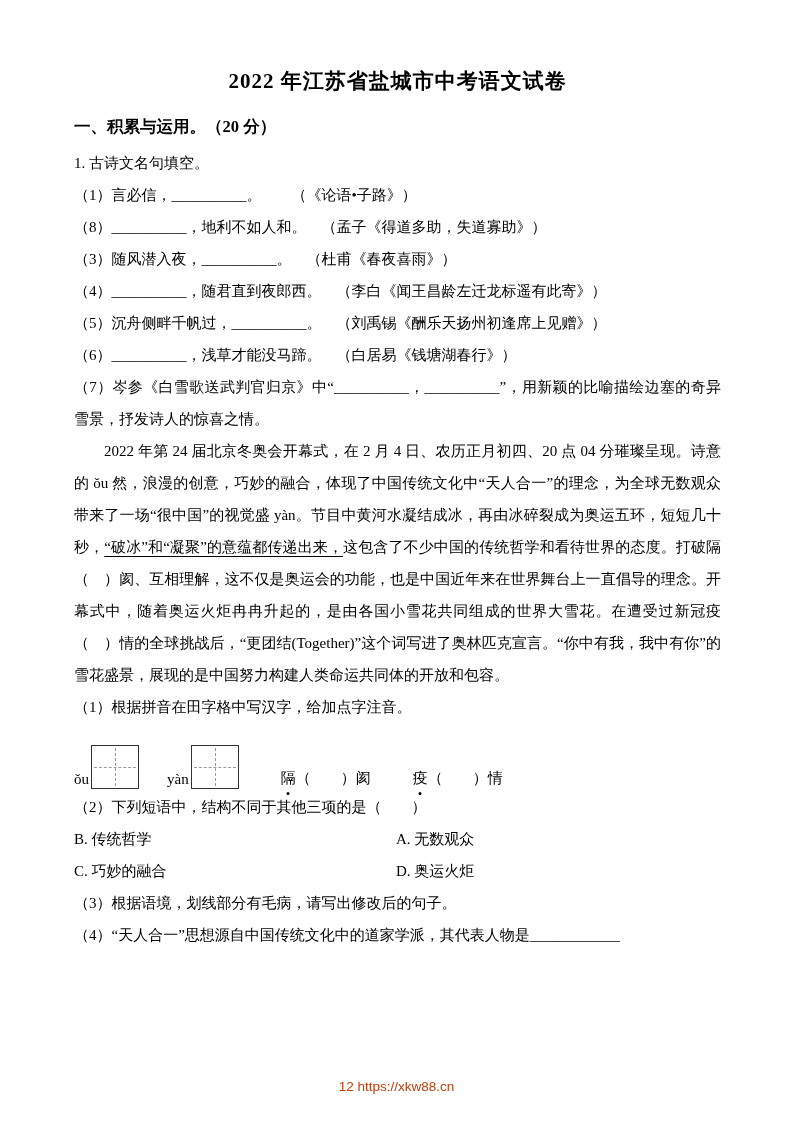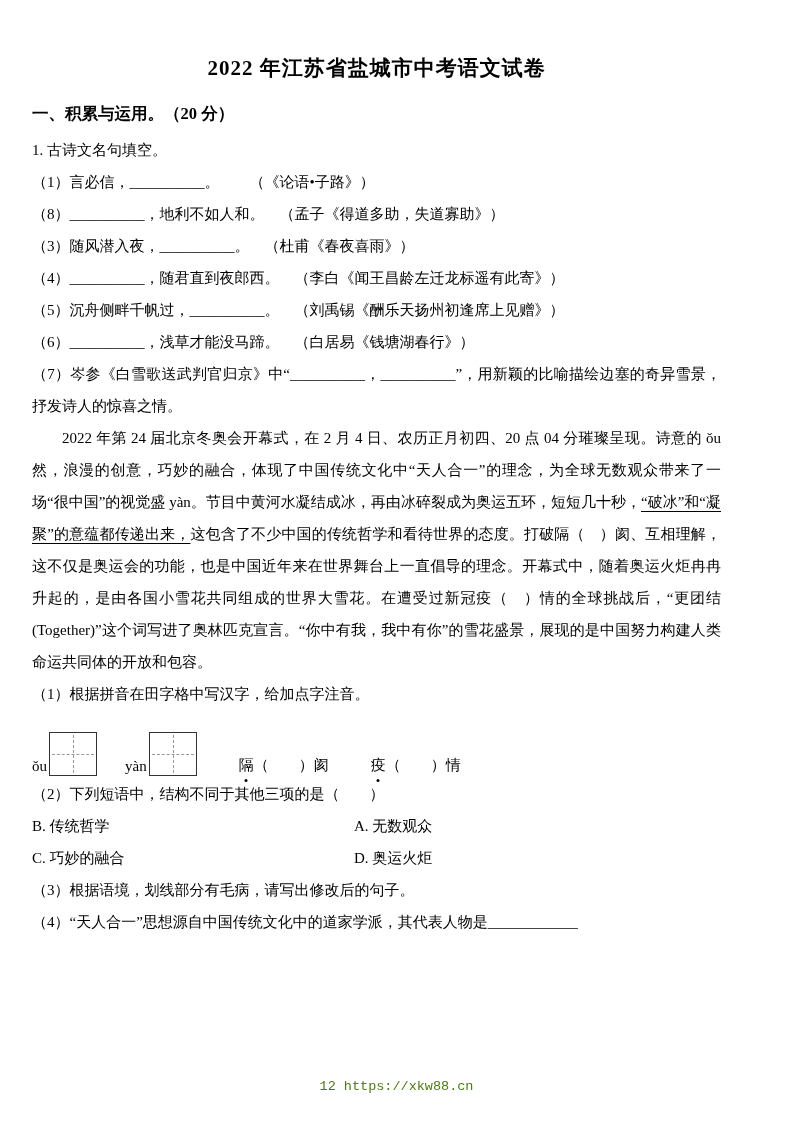--- a/index.html
+++ b/index.html
@@ -6,21 +6,21 @@
   .page {
     position: relative;
     width: 793px;
     height: 1122px;
     margin: 0 auto;
     background: #ffffff;
     font-family: "Liberation Serif", "DejaVu Serif", serif;
     color: #000000;
     overflow: hidden;
   }
-  .content { padding: 52px 72px 0 32px; }
+  .content { padding: 52px 72px 0 74px; margin-top: 13px; }
 
   .title {
     margin: 0 0 16px 0;
     text-align: center;
     font-size: 21px;
     font-weight: bold;
     line-height: 32px;
     letter-spacing: 1px;
   }
   .section-heading {
@@ -95,22 +95,22 @@
     line-height: 32px;
   }
 
   .footer {
     position: absolute;
     bottom: 28px;
     left: 0;
     width: 100%;
     text-align: center;
     font-size: 13.5px;
-    color: #4d7c0f;
-    font-family: Liberation Mono, monospace;
+    color: #c2410c;
+    font-family: Liberation Sans, sans-serif;
   }
 </style>
 </head>
 <body>
 
 <div class="page">
   <div class="content">
 
     <h1 class="title">2022 年江苏省盐城市中考语文试卷</h1>
 

